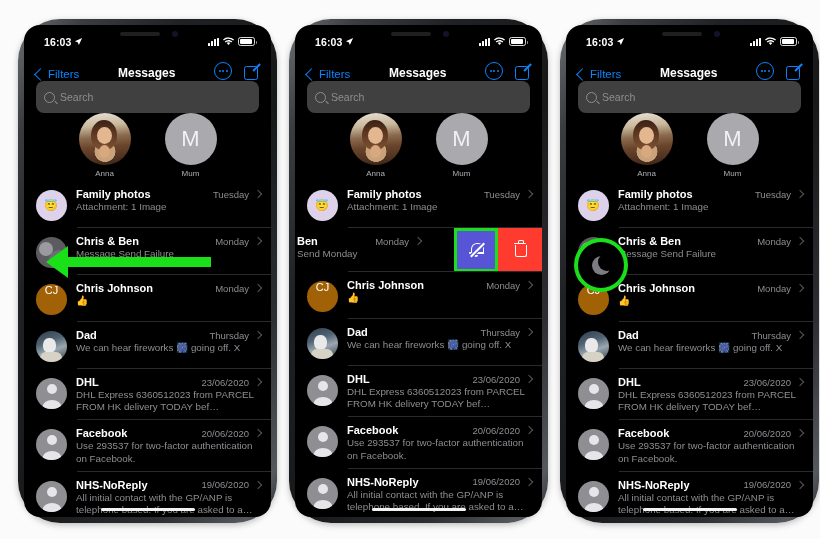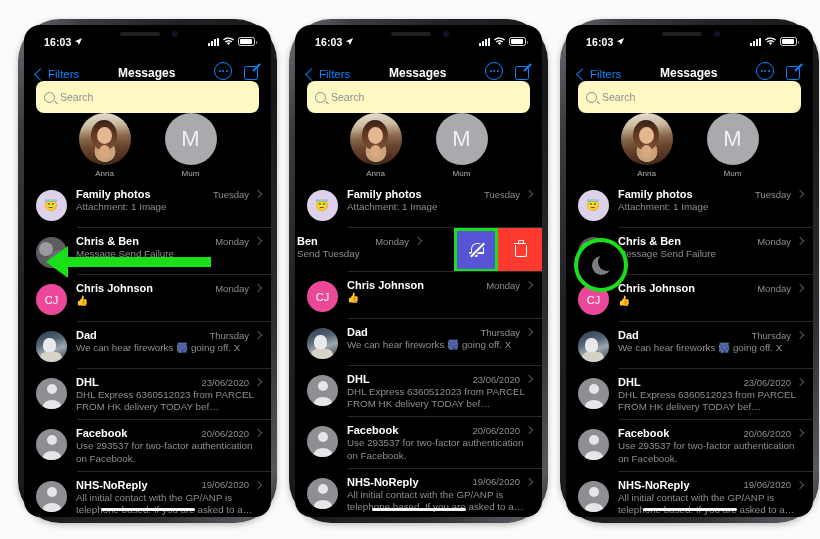--- a/index.html
+++ b/index.html
@@ -92,22 +92,22 @@
     display:flex;align-items:center;justify-content:center;gap:1.5px;
   }
   .circ-btn u{display:block;width:2px;height:2px;border-radius:50%;background:#0a84ff;}
   .compose{width:15px;height:15px;position:relative;}
   .compose .sq{position:absolute;left:0;top:2px;width:12px;height:12px;border:1.3px solid #0a84ff;border-radius:2.5px;}
   .compose .pen{position:absolute;right:-1px;top:-1px;width:10px;height:1.6px;background:#0a84ff;transform:rotate(-45deg);transform-origin:right center;}
 
   
   .searchwrap{position:absolute;top:56px;left:12px;right:12px;z-index:20;}
   .searchbar{
-    height:32px;border-radius:8px;background:#fef9c3;
-    display:flex;align-items:center;gap:5px;padding:8px 8px;box-sizing:border-box;
+    height:17px;border-radius:8px;background:#404040;
+    display:flex;align-items:center;gap:5px;padding:16px 8px;box-sizing:border-box;
     color:#8e8e93;font-size:10.5px;
   }
   .mag{width:9px;height:9px;border:1.3px solid #8e8e93;border-radius:50%;position:relative;flex:0 0 auto;}
   .mag:after{content:"";position:absolute;right:-3.5px;bottom:-2px;width:4px;height:1.3px;background:#8e8e93;transform:rotate(45deg);}
 
   
   .pinned{
     position:absolute;top:88px;left:0;right:0;height:68px;
     display:flex;justify-content:center;gap:24px;z-index:15;
   }
@@ -148,21 +148,21 @@
   .row.last:after{display:none;}
   .av{
     width:31px;height:31px;border-radius:50%;flex:0 0 auto;position:relative;overflow:hidden;
     margin-top:2px;
   }
   .av.generic{background:#8e8e93;}
   .av.generic:before{content:"";position:absolute;left:50%;top:6px;transform:translateX(-50%);
     width:10px;height:10px;border-radius:50%;background:#e6e6ea;}
   .av.generic:after{content:"";position:absolute;left:50%;bottom:-5px;transform:translateX(-50%);
     width:19px;height:14px;border-radius:50% 50% 0 0;background:#e6e6ea;}
-  .av.initials{background:#ec4899;display:flex;align-items:center;justify-content:center;
+  .av.initials{background:#a16207;display:flex;align-items:flex-start;justify-content:center;
     color:#fff;font-size:11px;font-weight:500;}
   .av.emoji{background:#ded2ea;display:flex;align-items:center;justify-content:center;font-size:15px;}
   .av.group{background:#5b5b60;}
   .av.group:before{content:"";position:absolute;right:-2px;bottom:-2px;width:20px;height:20px;border-radius:50%;
     background:#6d6d72;}
   .av.group:after{content:"";position:absolute;left:3px;top:5px;width:14px;height:14px;border-radius:50%;
     background:#9a9aa0;}
   .av.dad{
     background:linear-gradient(160deg,#2e3d4d 0%,#506372 35%,#9aa7b0 60%,#30373d 100%);
   }
@@ -498,21 +498,21 @@
         </div>
 
         <div class="row swiped">
 
           <div class="rowbody">
             <div class="rowtop">
               <span class="rowname">Ben</span>
               <span class="rowtime">Monday</span>
               <span class="chev"></span>
             </div>
-            <div class="rowprev">Send Tuesday</div>
+            <div class="rowprev">Send Monday</div>
           </div>
           <div class="swipe-actions">
             <div class="sa mute hl">
               <span class="bell">
                 <span class="body"></span>
                   <span class="base"></span>
                   <span class="clap"></span>
                   <span class="slash"></span>
               </span>
             </div>

